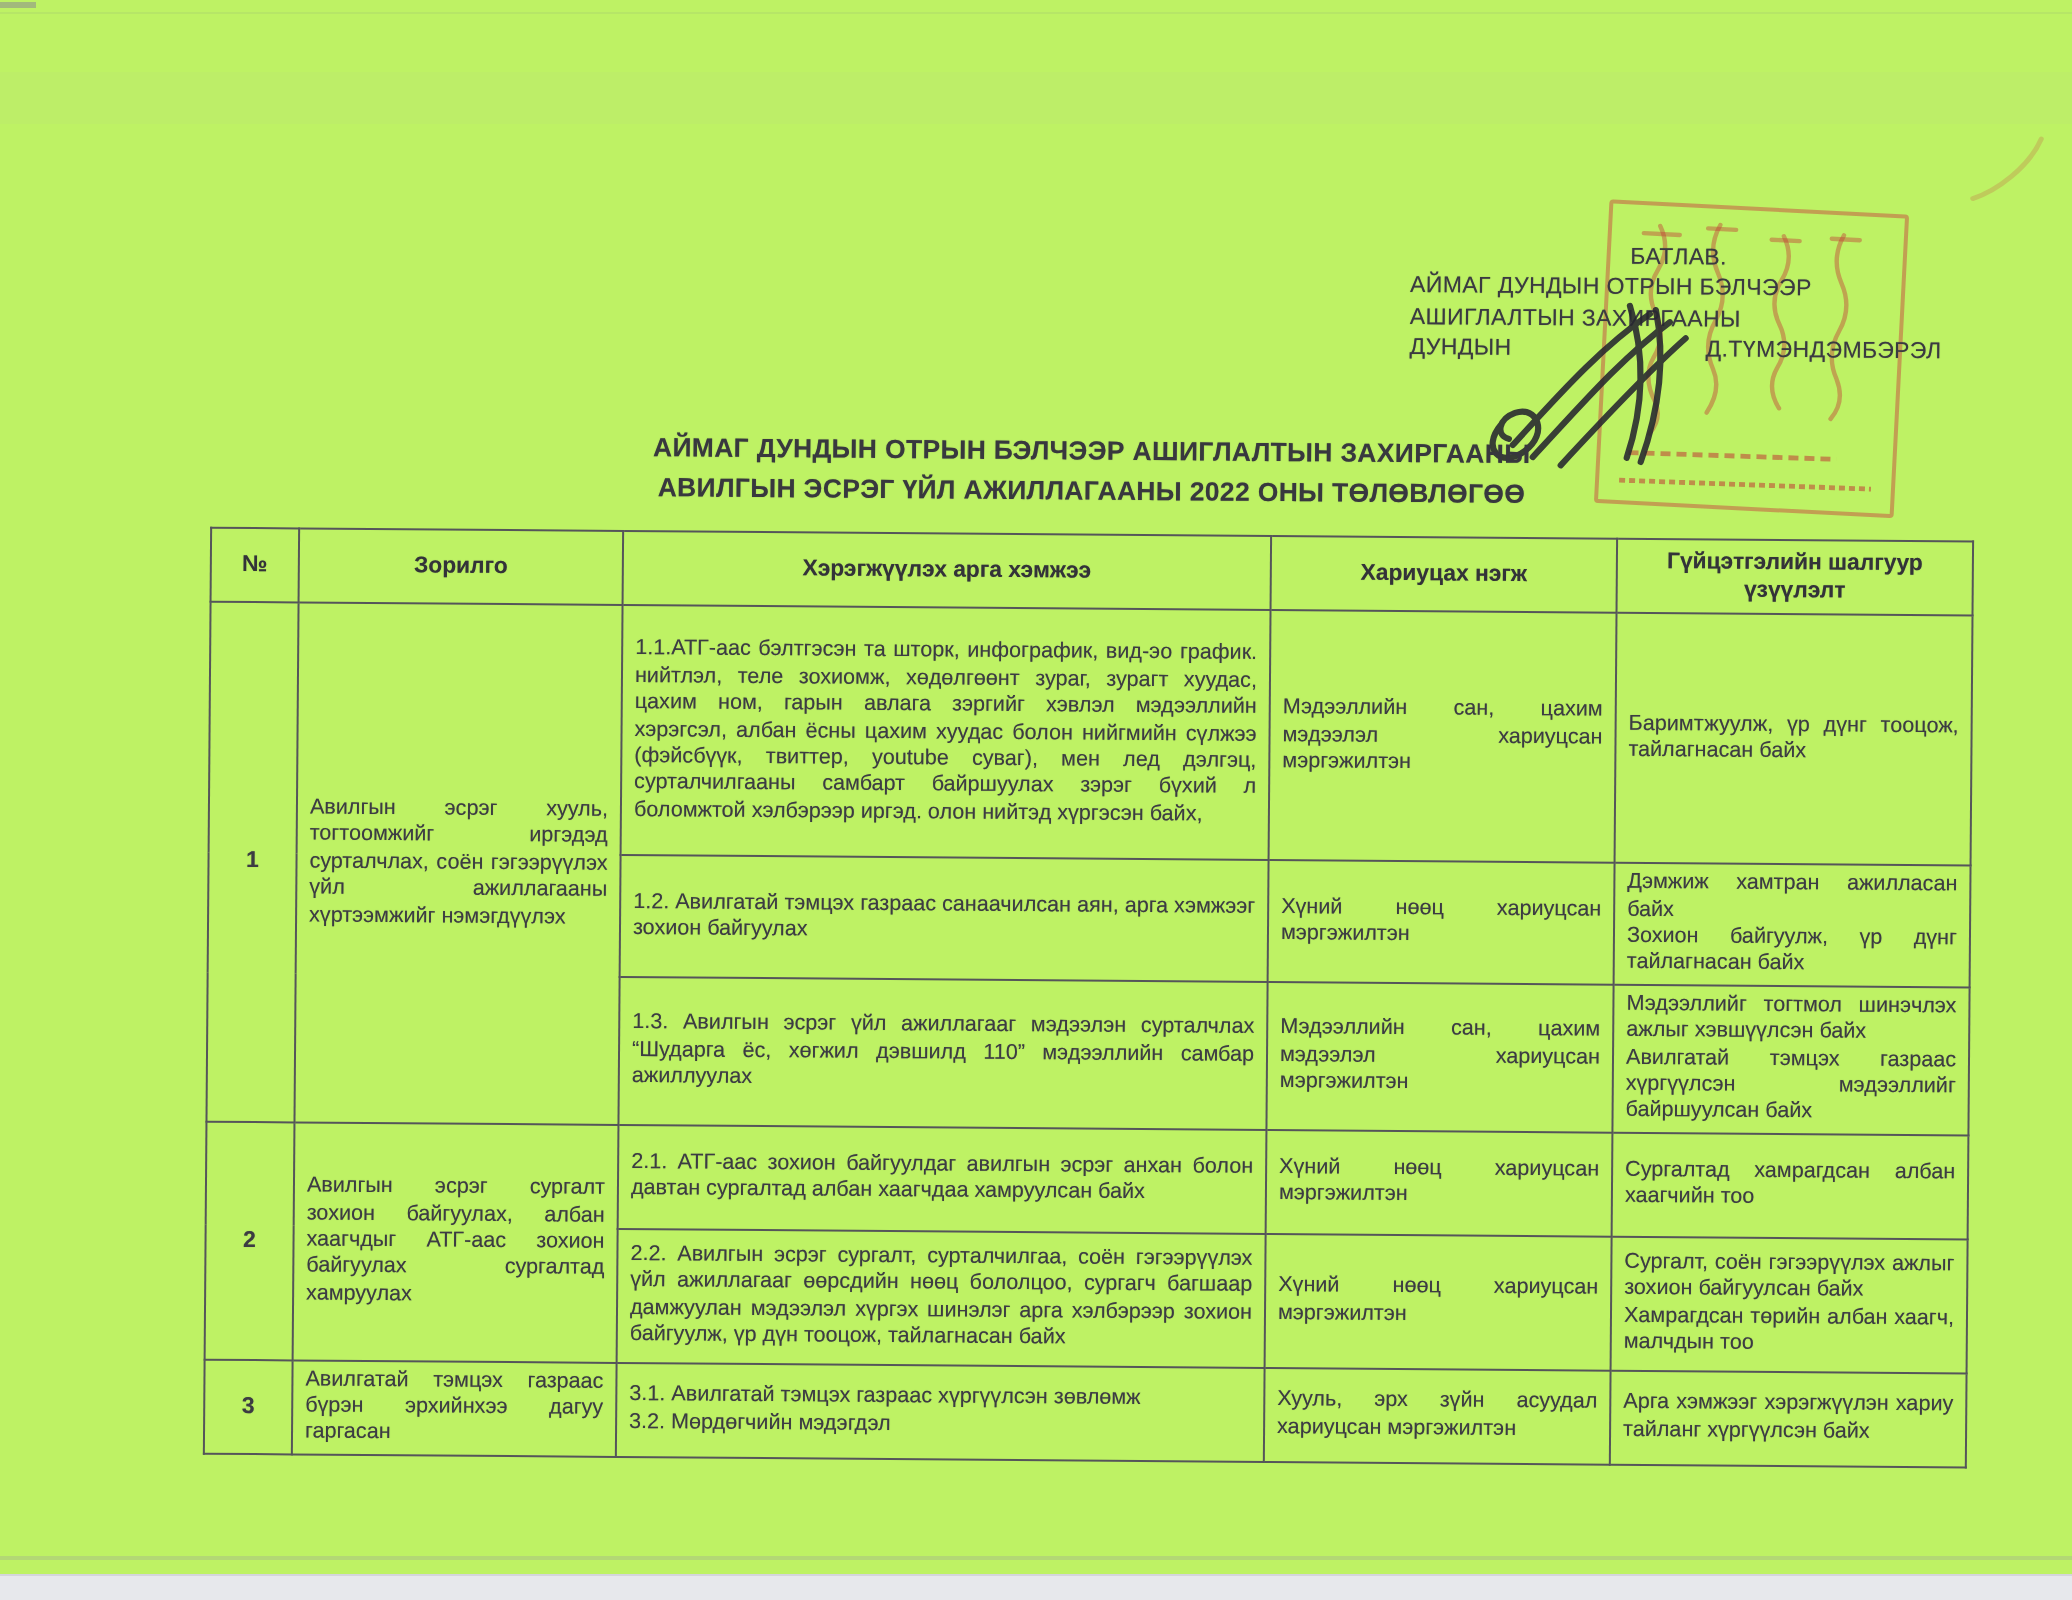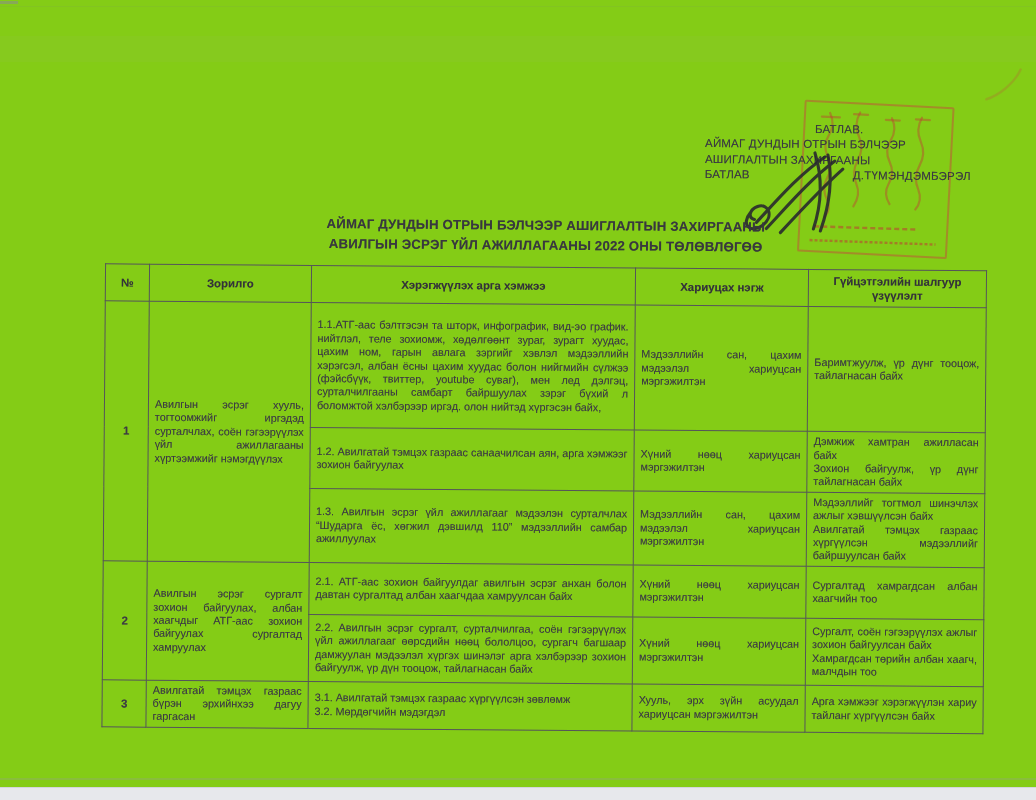--- a/index.html
+++ b/index.html
@@ -3,21 +3,21 @@
 <meta charset="utf-8">
 <style>
   * { margin:0; padding:0; box-sizing:border-box; }
   html,body { width:1036px; height:800px; overflow:hidden; }
   body {
     font-family:"Liberation Sans", sans-serif;
     background:#fbfbfc;
     position:relative;
     color:#3c3c42;
   }
-  .page { position:absolute; inset:0; background:#84cc16; }
+  .page { position:absolute; inset:0; background:#bef264; }
   .scan-band { position:absolute; left:0; right:0; height:26px; top:36px;
     background:rgba(175,180,195,0.05); }
   .scan-band2 { position:absolute; left:0; right:0; height:1px; top:6px;
     background:rgba(120,125,140,0.10); }
   .corner-mark { position:absolute; left:0; top:1px; width:18px; height:3px;
     background:#8a8a90; opacity:.55; }
   .bottom-line { position:absolute; left:0; right:0; top:778px; height:2px;
     background:rgba(150,152,160,0.28); }
   .bottom-strip { position:absolute; left:0; right:0; top:787px; bottom:0;
     background:#e7e8ec; border-top:1px solid #d4d5db; }
@@ -105,21 +105,21 @@
     </div>
     <svg class="red-flick" viewBox="0 0 46 40">
       <path d="M6,34 C18,30 34,18 40,4" fill="none" stroke="rgba(198,70,62,0.45)" stroke-width="2.5" stroke-linecap="round"></path>
     </svg>
 
     <div class="approval">
       <div class="appr-batlav">БАТЛАВ.</div>
       <div>АЙМАГ ДУНДЫН ОТРЫН БЭЛЧЭЭР</div>
       <div>АШИГЛАЛТЫН ЗАХИРГААНЫ</div>
       <div class="appr-line4">
-        <span>БАТЛАВ</span>
+        <span>ДУНДЫН</span>
         <span>Д.ТҮМЭНДЭМБЭРЭЛ</span>
       </div>
     </div>
 
     <svg class="signature" viewBox="0 0 150 100">
       <g fill="none" stroke="#26262f" stroke-width="3.1" stroke-linecap="round" opacity="0.88">
         <path d="M16,66 C6,78 16,88 28,79 C40,70 34,56 23,60 C15,63 13,71 20,73"></path>
         <path d="M22,76 C42,54 64,28 90,10"></path>
         <path d="M32,82 C54,58 76,32 100,14"></path>
         <path d="M46,86 C66,64 88,40 108,22"></path>

